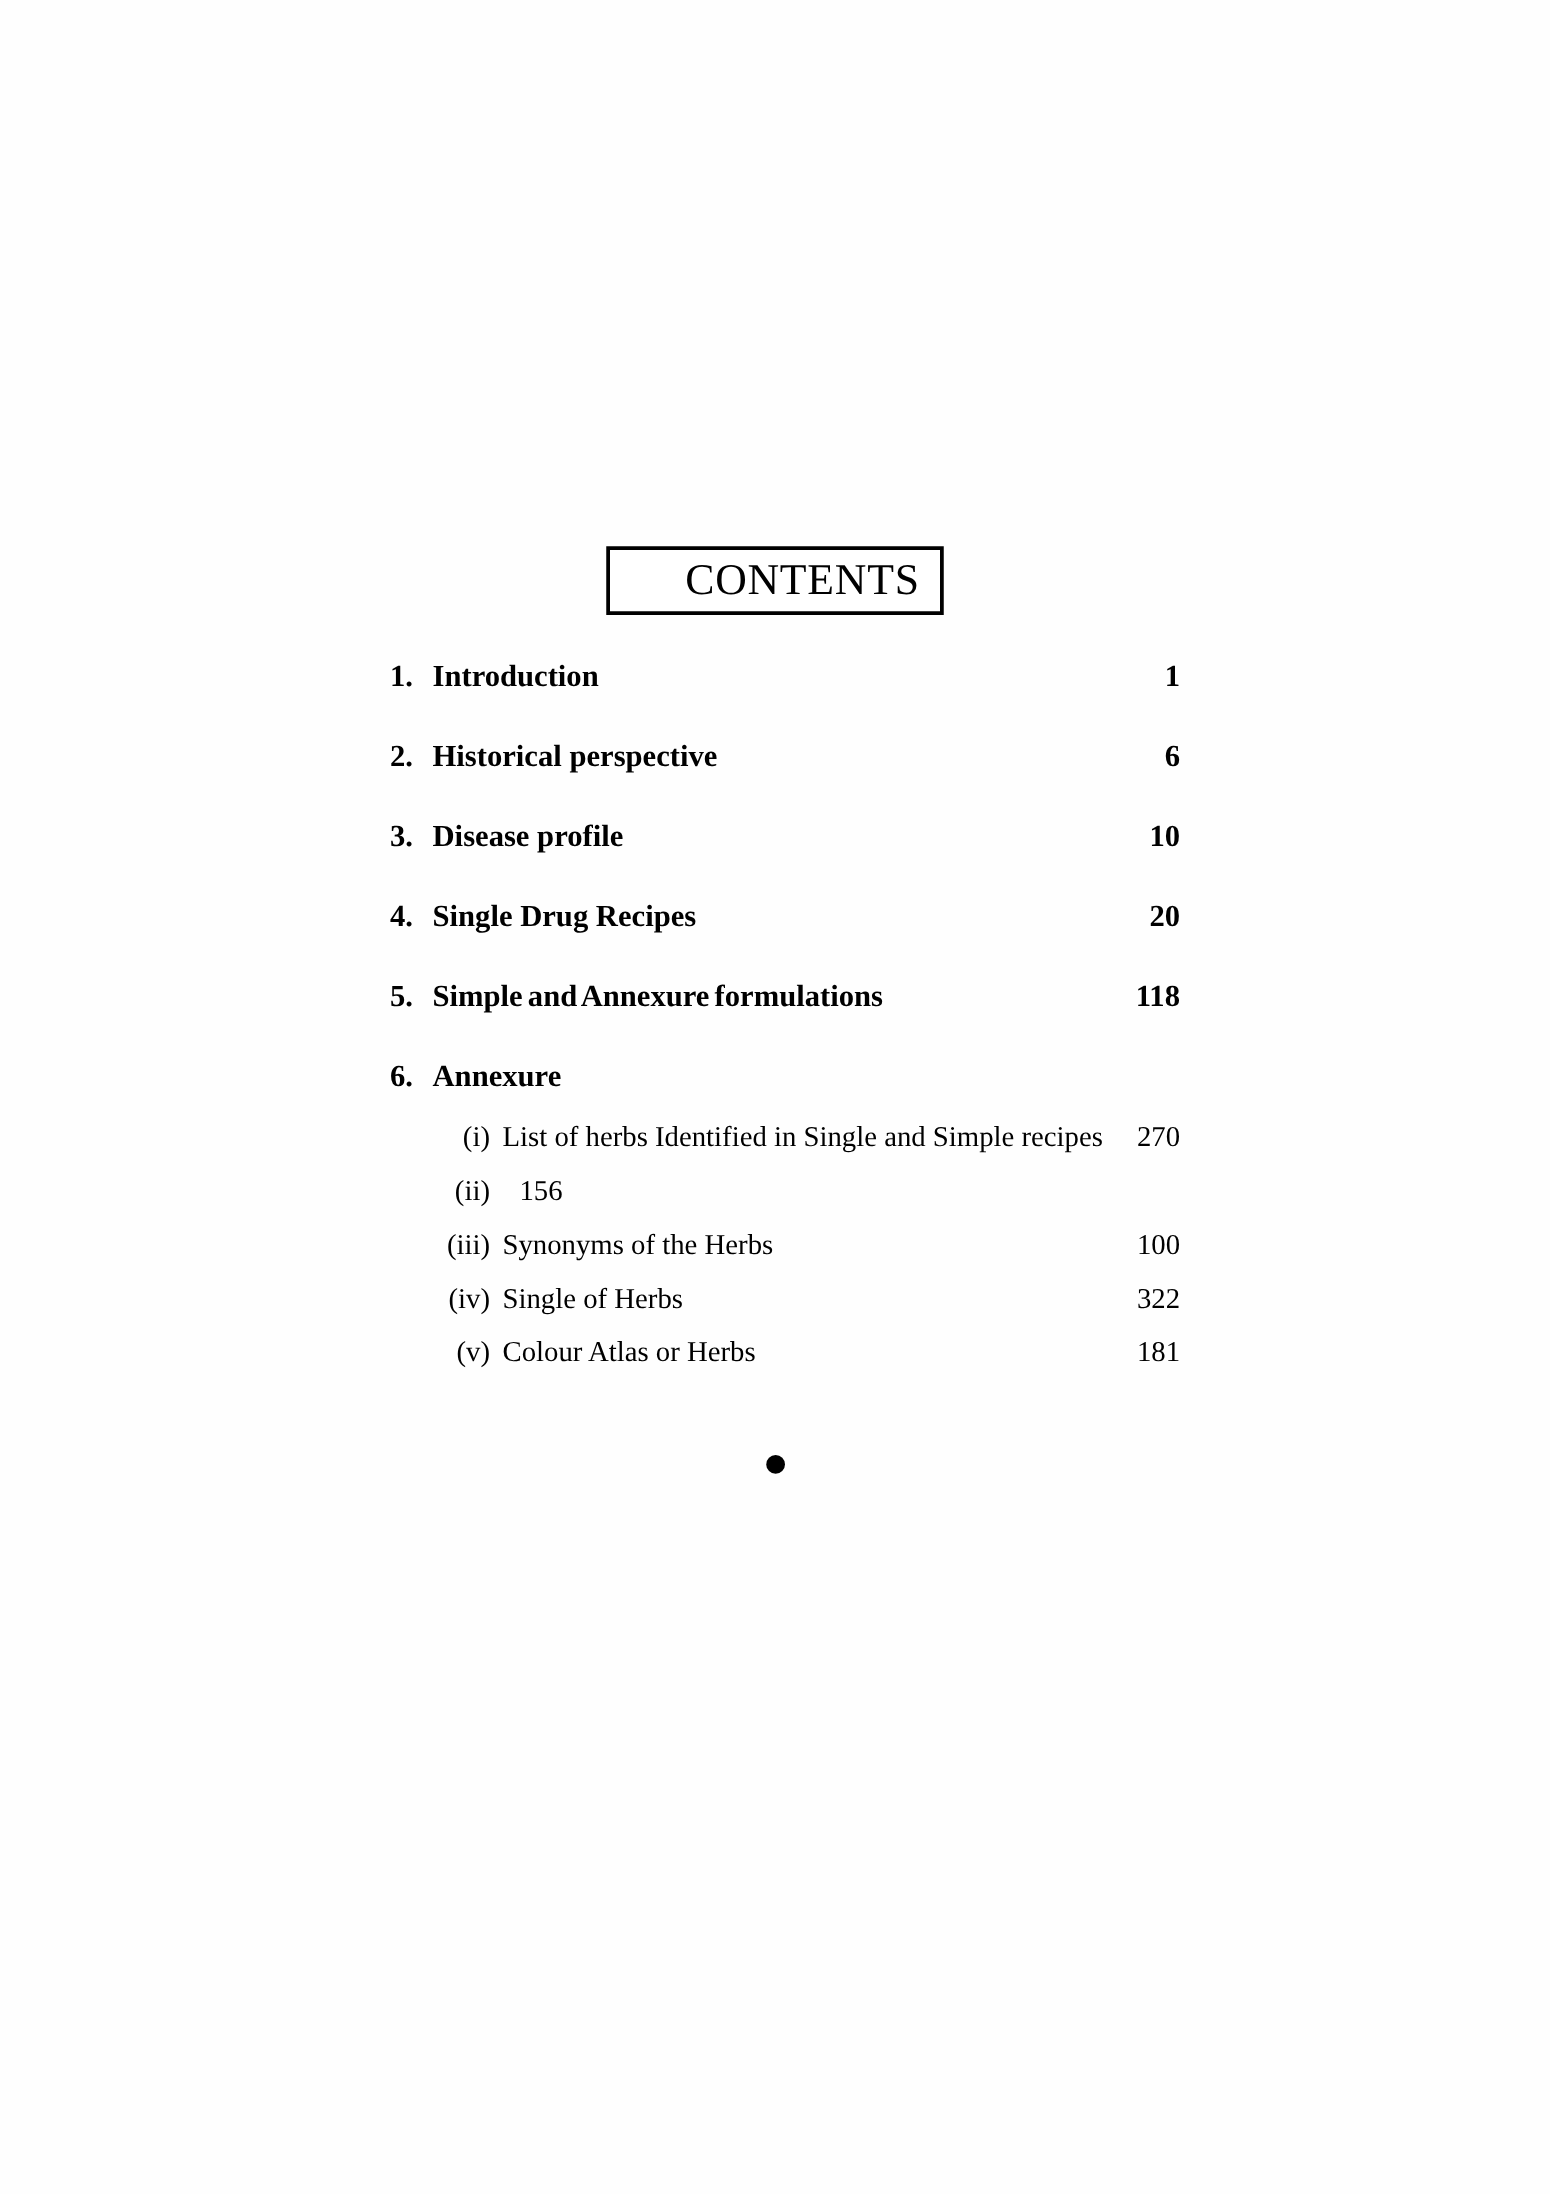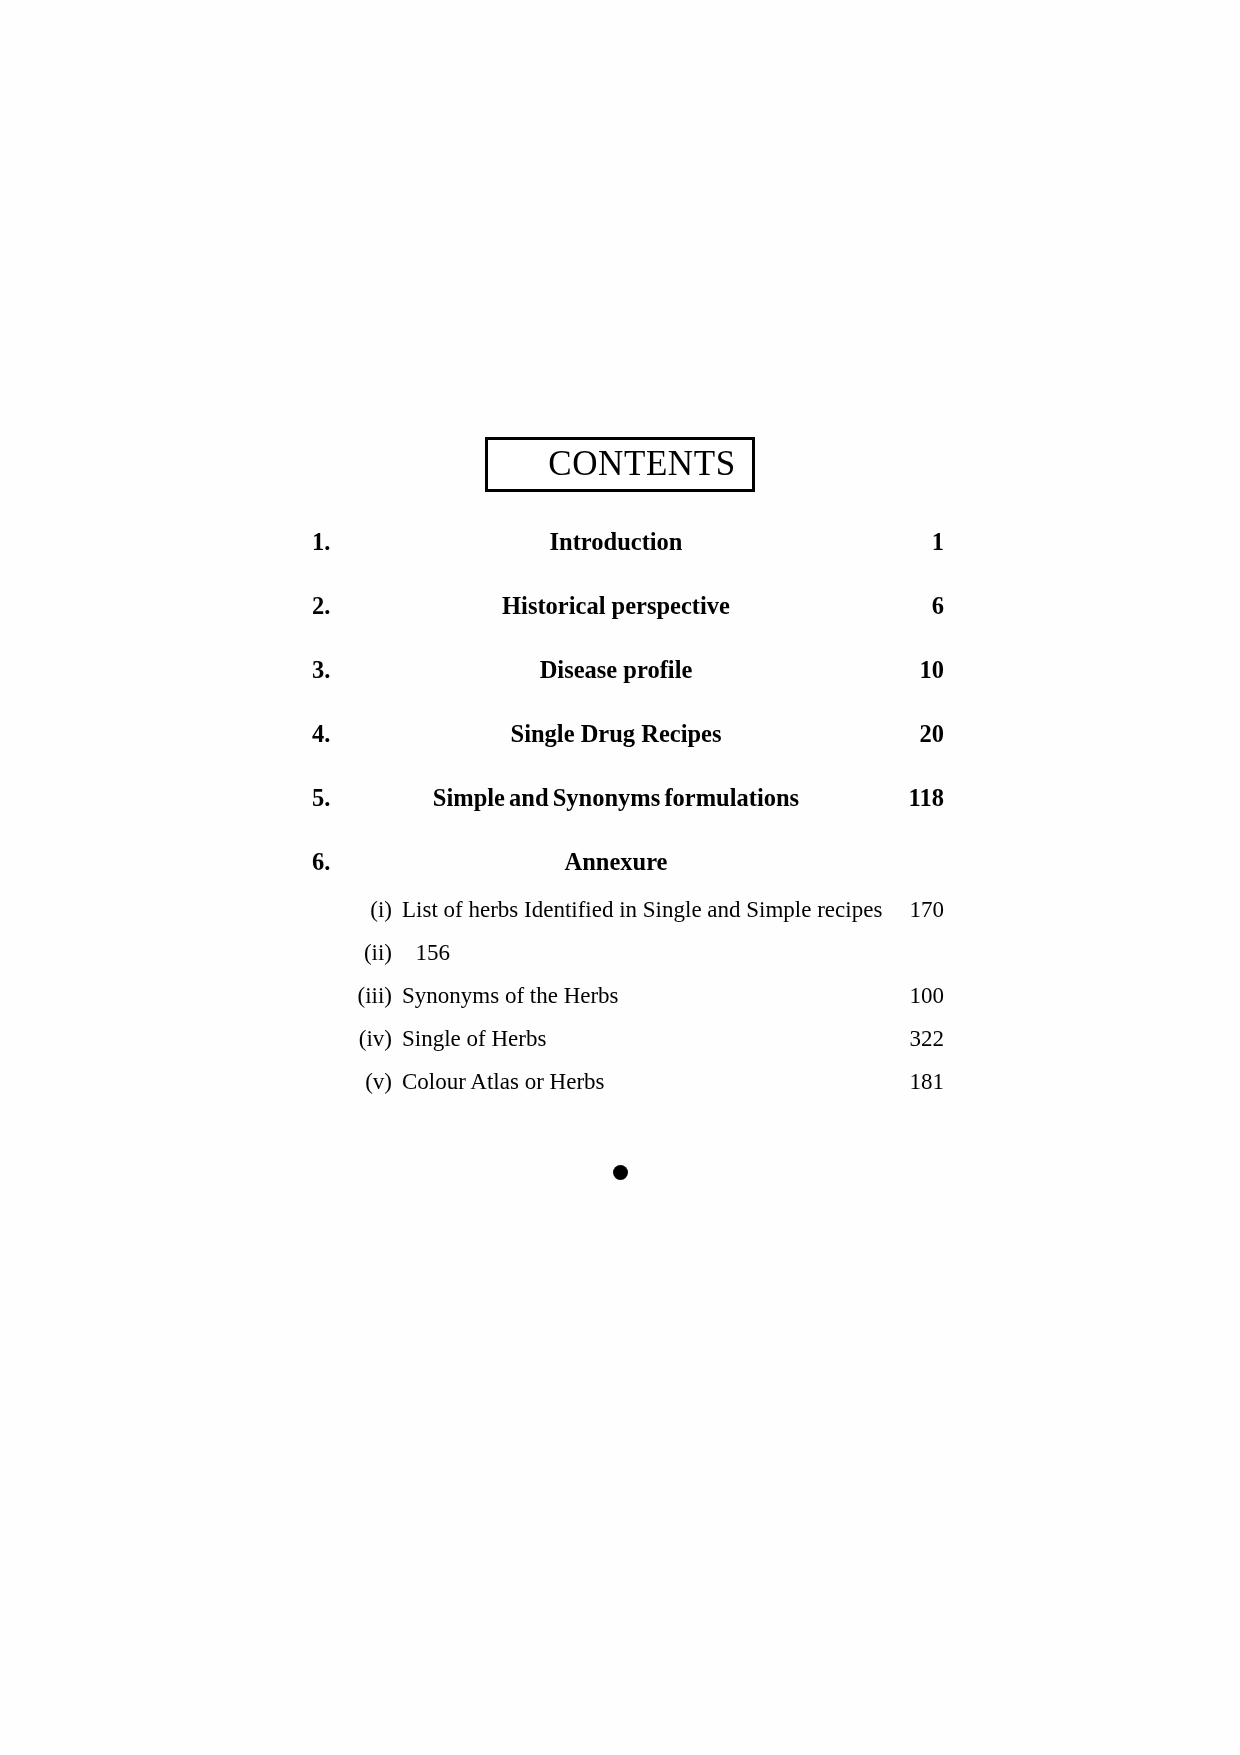--- a/index.html
+++ b/index.html
@@ -73,21 +73,20 @@
   }
   .ch-num {
     width: 30px;
     text-align: left;
     flex: none;
   }
   .ch-title {
     flex: 1 1 auto;
     padding-left: 4px;
     white-space: nowrap;
-    text-align: center;
   }
   .ch-page {
     flex: none;
     width: 58px;
     text-align: right;
     font-weight: bold;
   }
   .chapter-row.no-page .ch-page { width: 58px; }
 
   
@@ -173,38 +172,38 @@
     </div>
 
     <div class="chapter-row">
       <span class="ch-num">4.</span>
       <span class="ch-title">Single Drug Recipes</span>
       <span class="ch-page">20</span>
     </div>
 
     <div class="chapter-row">
       <span class="ch-num">5.</span>
-      <span class="ch-title tight">Simple and Synonyms formulations</span>
+      <span class="ch-title tight">Simple and Annexure formulations</span>
       <span class="ch-page">118</span>
     </div>
 
     <div class="chapter-row no-page">
       <span class="ch-num">6.</span>
       <span class="ch-title">Annexure</span>
       <span class="ch-page"></span>
     </div>
 
   </div>
 
   <div class="annex">
 
     <div class="annex-row">
       <span class="an-num">(i)</span>
       <span class="an-title">List of herbs Identified in Single and Simple recipes</span>
-      <span class="an-page">170</span>
+      <span class="an-page">270</span>
     </div>
 
     <div class="annex-row">
       <span class="an-num">(ii)</span>
       <span class="an-page">156</span>
     </div>
 
     <div class="annex-row">
       <span class="an-num">(iii)</span>
       <span class="an-title">Synonyms of the Herbs</span>

